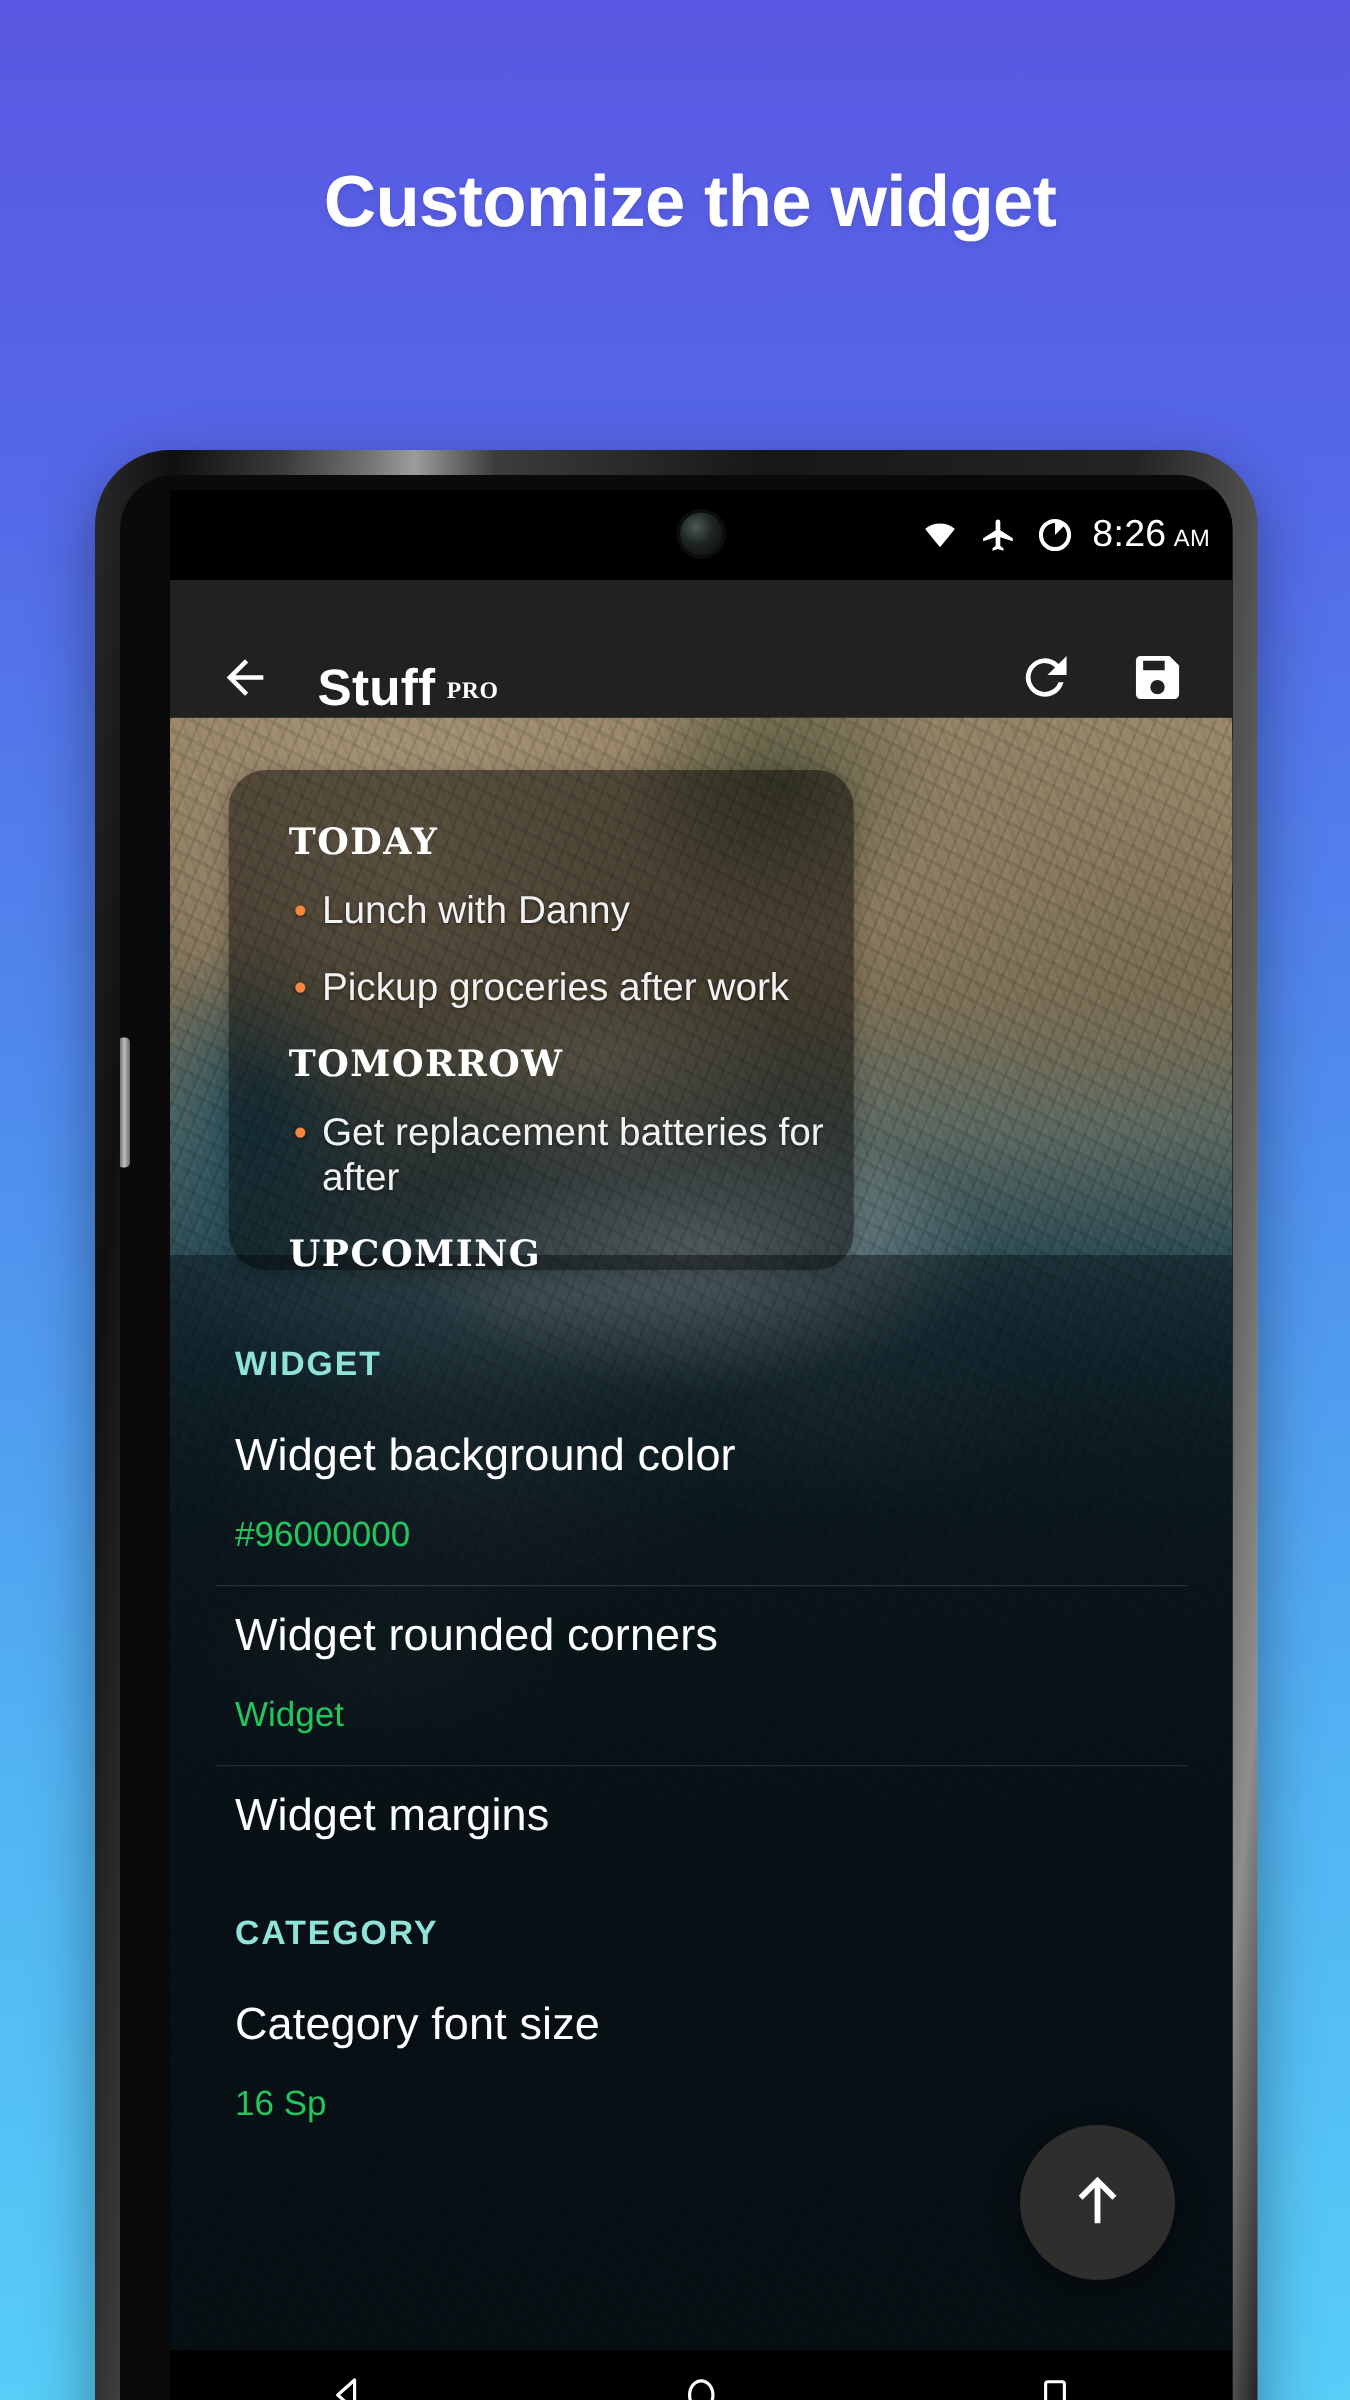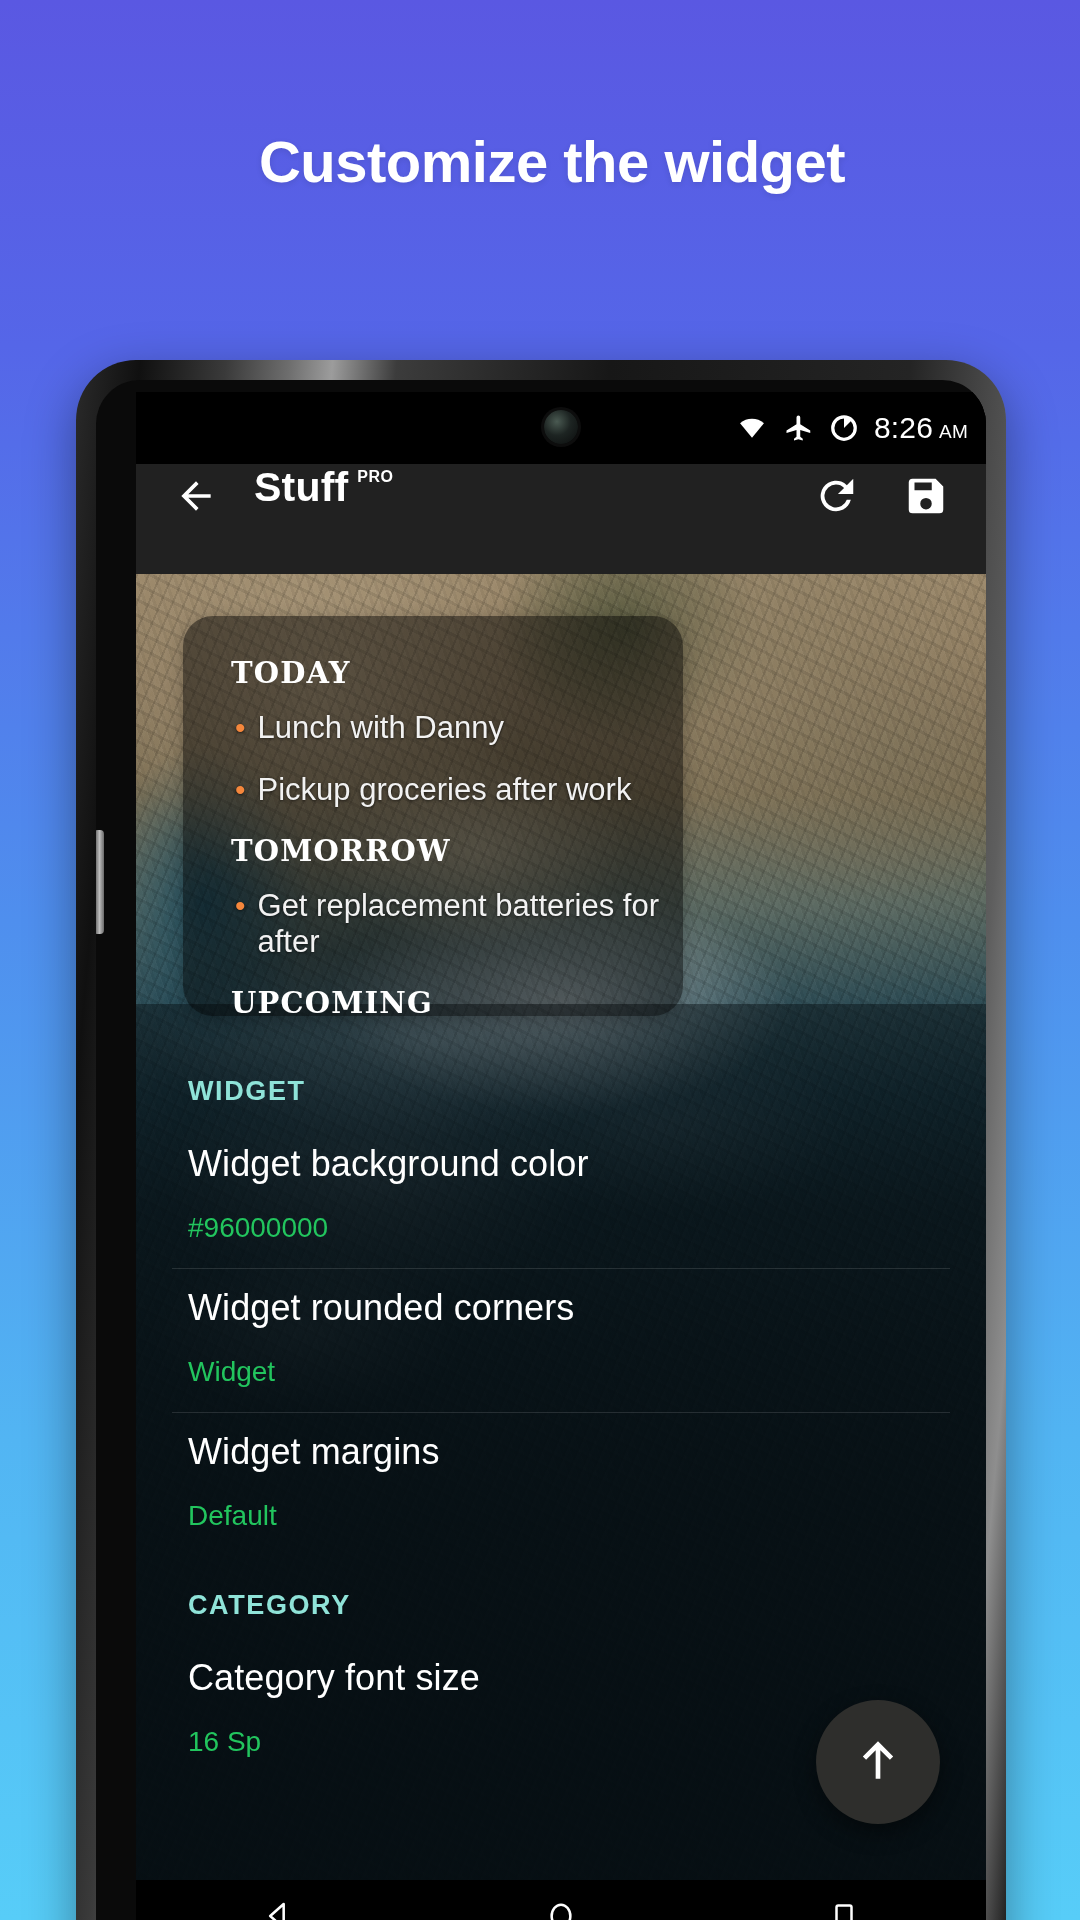--- a/index.html
+++ b/index.html
@@ -75,30 +75,31 @@
   }
   .sb-right .ico{ display:flex; align-items:center; }
   .sb-time{
     color:#fff; font-size:30px; font-weight:500; letter-spacing:.2px;
     display:flex; align-items:baseline; gap:6px;
   }
   .sb-ampm{ font-size:19px; font-weight:500; }
 
   
   .appbar{
-    height:110px; background:#212121; display:flex; align-items:flex-start;
+    height:110px; background:#212121; display:flex; align-items:flex-end;
     padding:0 28px; gap:26px;
   }
   .appbar .title{
     color:#fff; font-size:41px; font-weight:bold; letter-spacing:.2px;
     display:flex; align-items:flex-start;
   }
   .appbar .pro{
-    font-size:16px; font-weight:bold; margin-left:9px; margin-top:4px;
+    font-size:19px; font-weight:bold; margin-left:9px; margin-top:15px;
     letter-spacing:.5px;
+    font-family:Liberation Serif, serif;
   }
   .spacer{ flex:1; }
   .appbar .act{ width:64px; height:64px; display:flex; align-items:center; justify-content:center; }
 
   
   .content{
     position:relative; height:1378px; overflow:hidden;
     background:#0e1518;
   }
   
@@ -286,21 +287,20 @@
           <div class="div"></div>
 
           <div class="row">
             <div class="t">Widget rounded corners</div>
             <div class="s">Widget</div>
           </div>
           <div class="div"></div>
 
           <div class="row">
             <div class="t">Widget margins</div>
-            <div class="s">Default</div>
           </div>
 
           <div class="sect">CATEGORY</div>
 
           <div class="row">
             <div class="t">Category font size</div>
             <div class="s">16 Sp</div>
           </div>
         </div>
 

